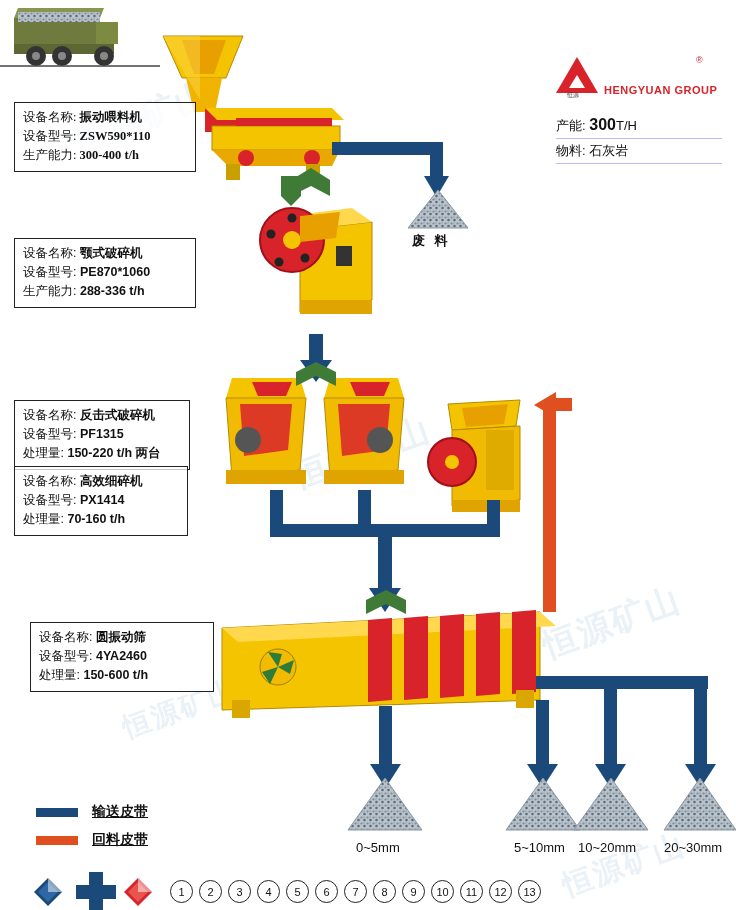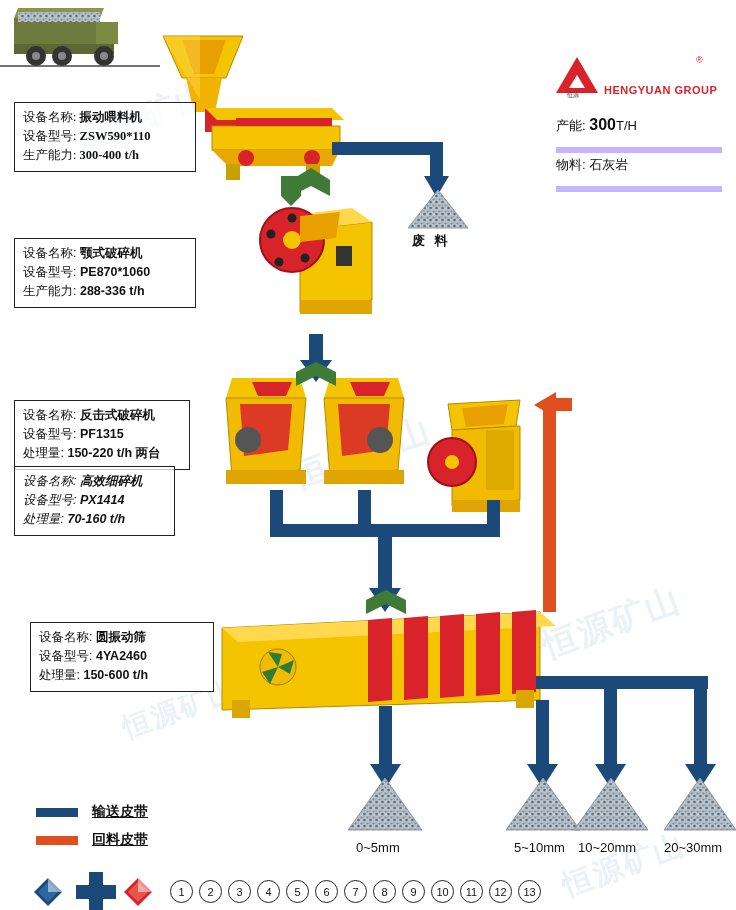--- a/index.html
+++ b/index.html
@@ -55,21 +55,21 @@
   .logo-en{
     position:absolute;left:48px;top:29px;font-size:11px;font-weight:bold;color:#d8232a;letter-spacing:.5px;
   }
   .logo-sub{position:absolute;left:11px;top:36px;font-size:6px;color:#333;}
   .reg{position:absolute;left:140px;top:0px;font-size:9px;color:#d8232a;}
   
   .info{
     position:absolute;left:556px;top:113px;width:166px;
     font-size:13px;line-height:23px;
   }
-  .info .l{border-bottom:6px solid #c4b5fd;padding-bottom:10px;}
+  .info .l{border-bottom:1px solid #c4b5fd;padding-bottom:1px;}
   
   svg.layer{position:absolute;left:0;top:0;width:736px;height:910px;pointer-events:none;}
   
   .legend{position:absolute;left:36px;top:800px;font-size:14px;}
   .legend .lrow{display:flex;align-items:center;height:24px;margin-bottom:4px;}
   .legend .bar{width:42px;height:9px;margin-right:14px;}
   .legend .txt{font-weight:bold;text-decoration:underline;}
   
   .numrow{position:absolute;left:170px;top:880px;display:flex;gap:6px;}
   .num{
@@ -306,21 +306,21 @@
   <div class="row"><span class="lbl">设备型号:</span> <span class="val">PE870*1060</span></div>
   <div class="row"><span class="lbl">生产能力:</span> <span class="val">288-336 t/h</span></div>
 </div>
 
 <div class="spec" style="left:14px;top:400px;width:176px;">
   <div class="row"><span class="lbl">设备名称:</span> <span class="val">反击式破碎机</span></div>
   <div class="row"><span class="lbl">设备型号:</span> <span class="val">PF1315</span></div>
   <div class="row"><span class="lbl">处理量:</span> <span class="val">150-220 t/h 两台</span></div>
 </div>
 
-<div class="spec" style="left:14px;top:466px;width:161px;font-style:italic;">
+<div class="spec" style="left:14px;top:466px;width:174px;">
   <div class="row"><span class="lbl">设备名称:</span> <span class="val">高效细碎机</span></div>
   <div class="row"><span class="lbl">设备型号:</span> <span class="val">PX1414</span></div>
   <div class="row"><span class="lbl">处理量:</span> <span class="val">70-160 t/h</span></div>
 </div>
 
 <div class="spec" style="left:14px;top:622px;width:184px;margin-left:16px;">
   <div class="row"><span class="lbl">设备名称:</span> <span class="val">圆振动筛</span></div>
   <div class="row"><span class="lbl">设备型号:</span> <span class="val">4YA2460</span></div>
   <div class="row"><span class="lbl">处理量:</span> <span class="val">150-600 t/h</span></div>
 </div>

